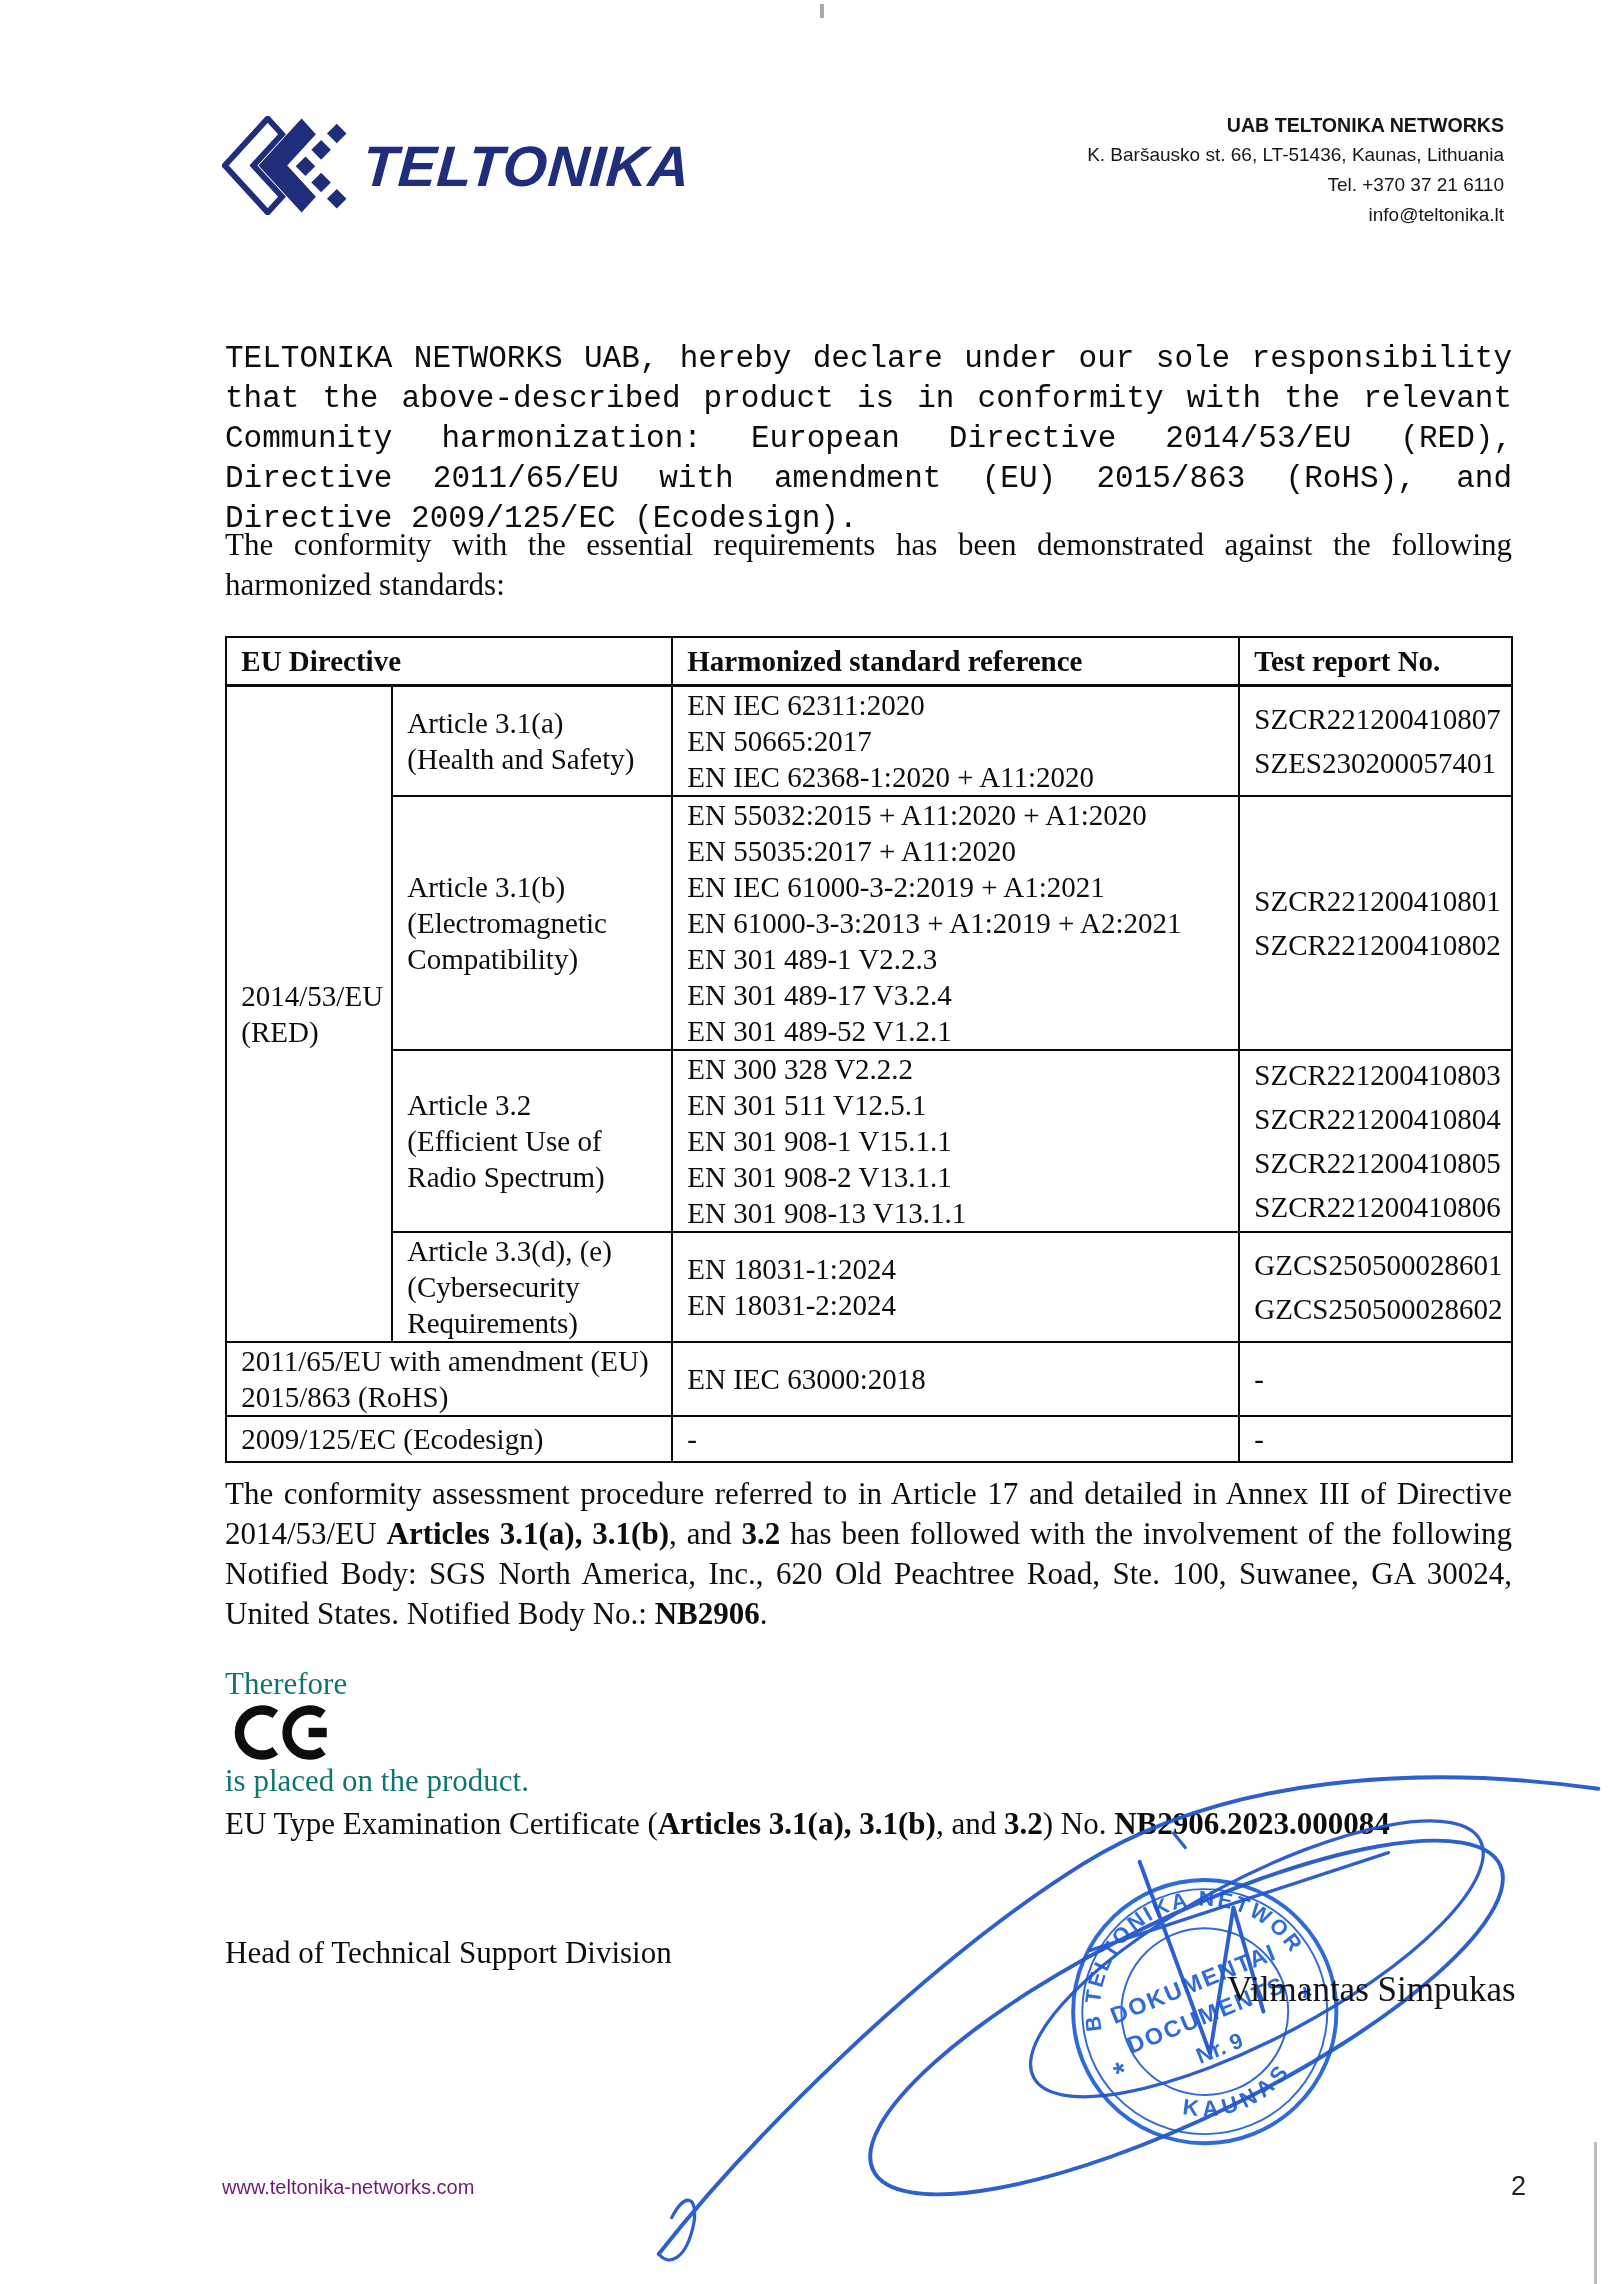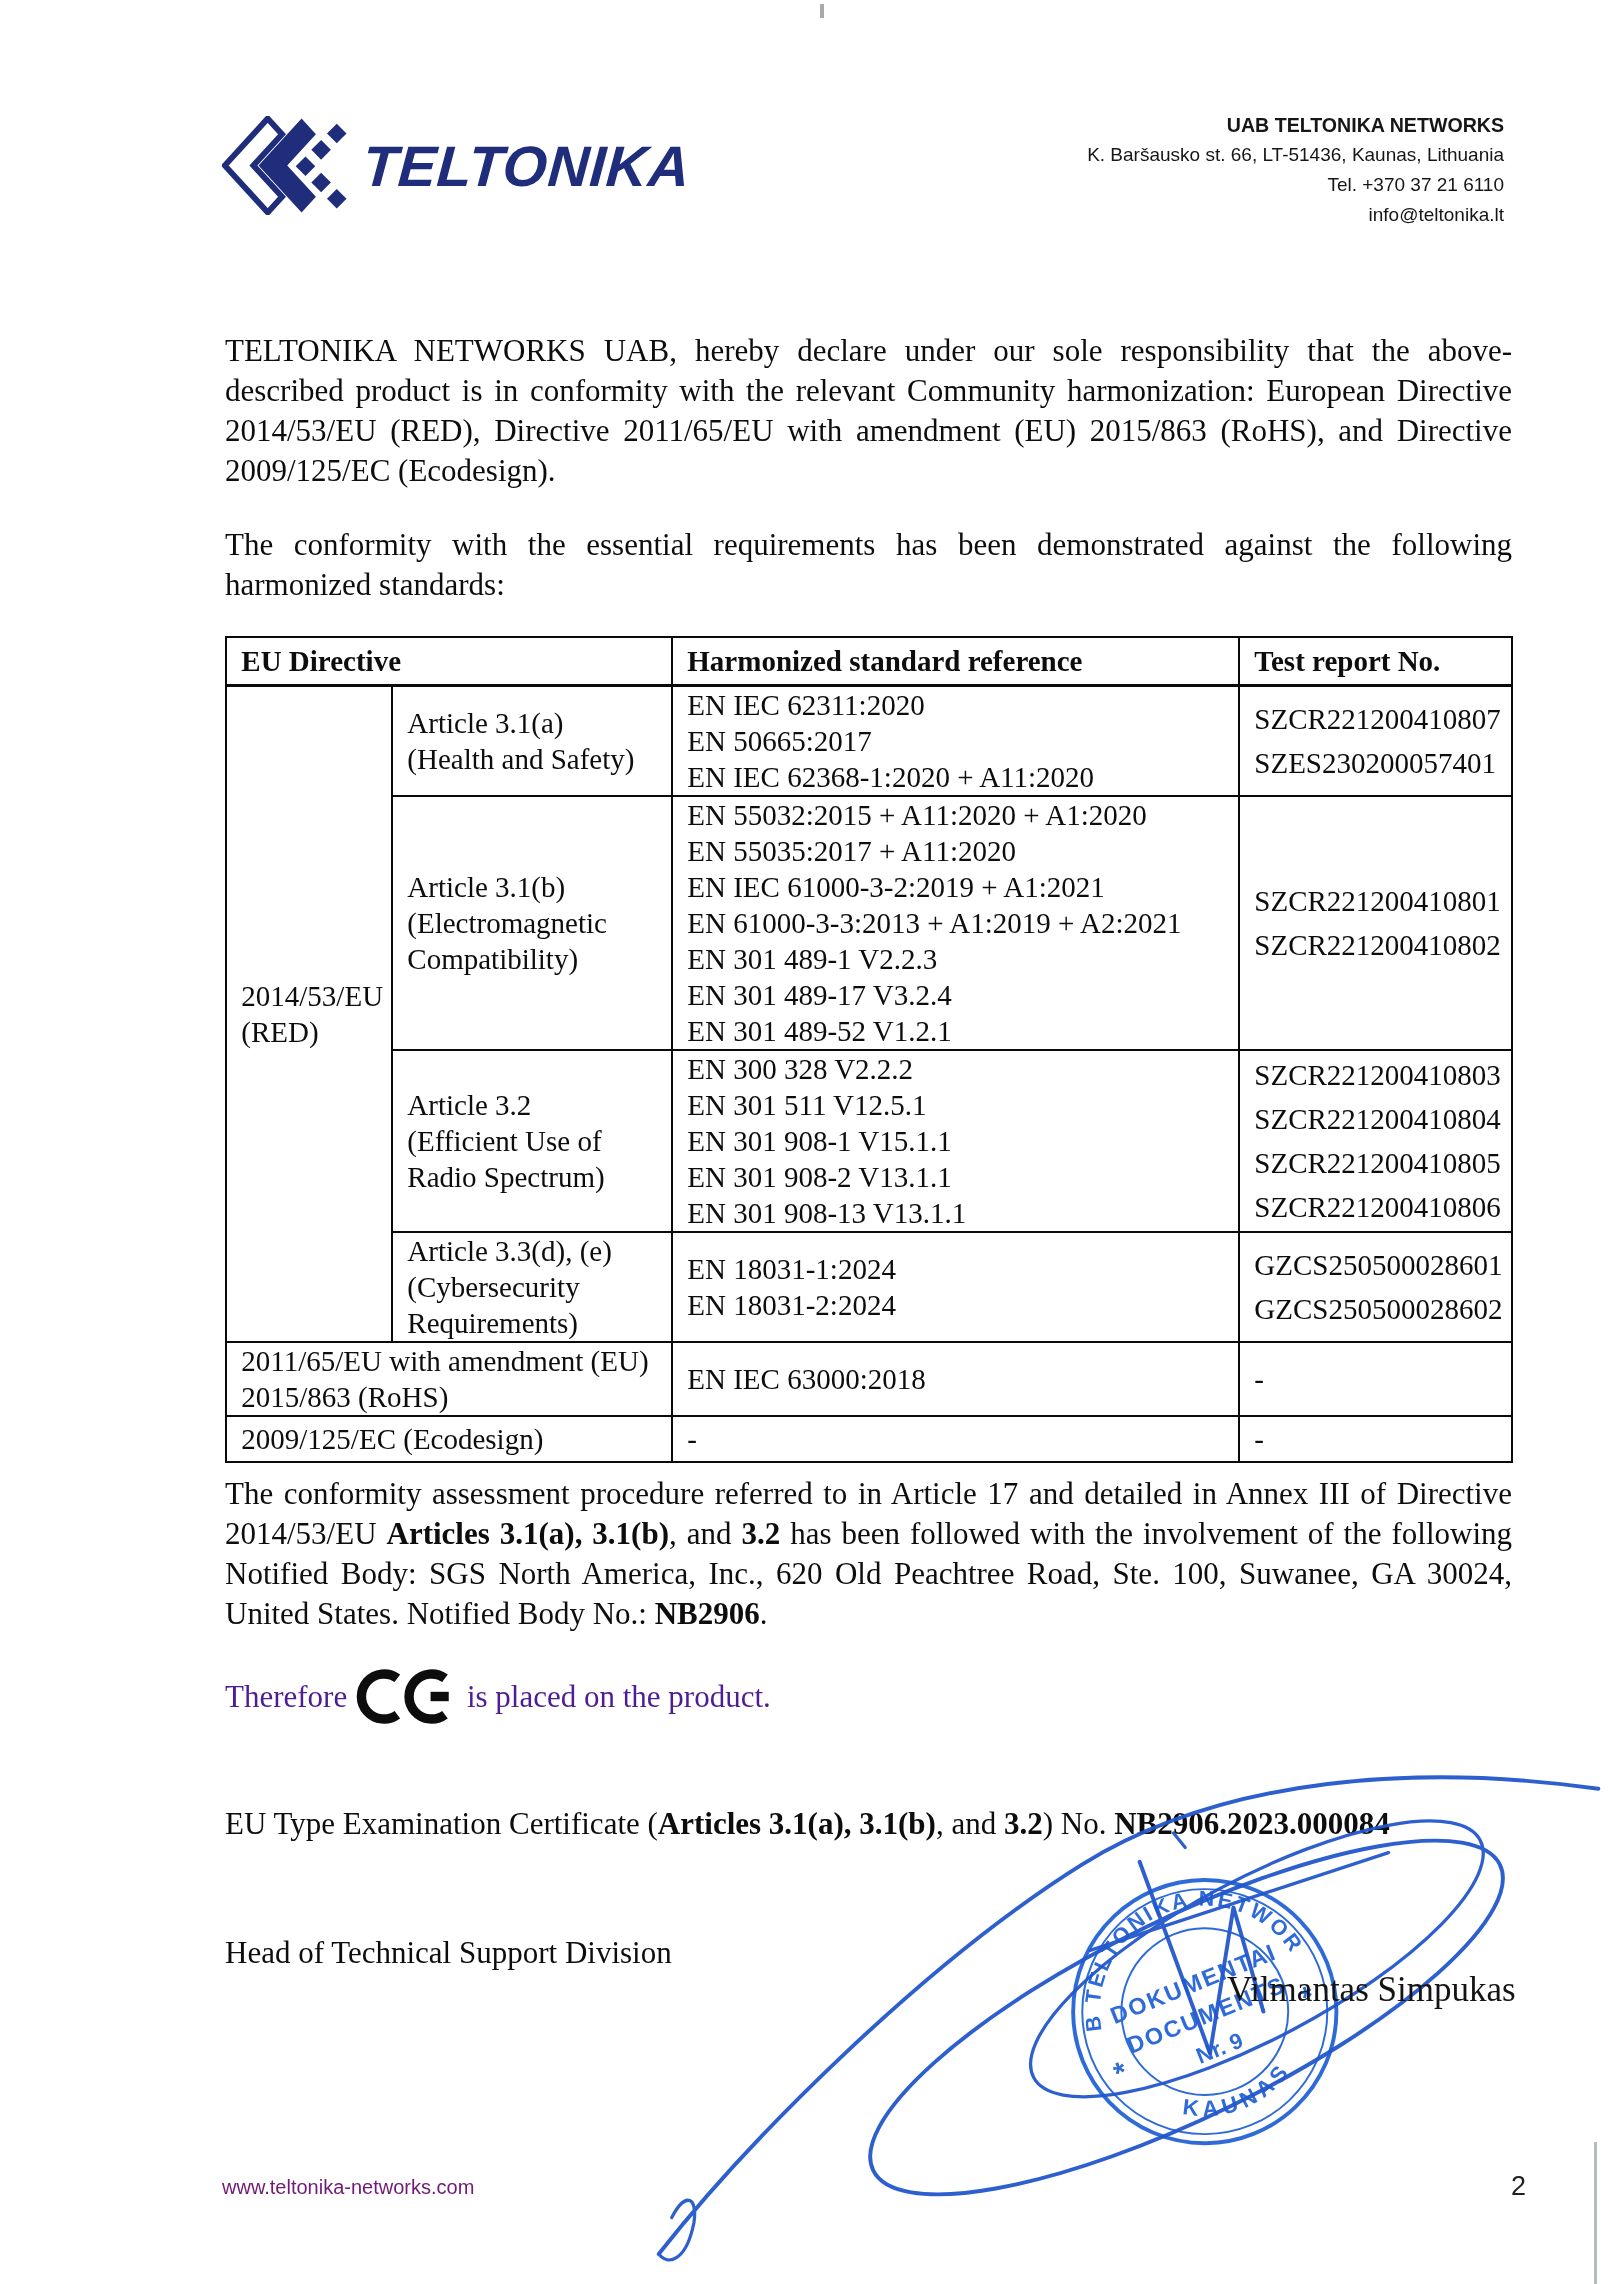--- a/index.html
+++ b/index.html
@@ -22,21 +22,21 @@
   }
   .contact-block {
     position:absolute; right:112px; top:110px; text-align:right;
     font-family:"Liberation Sans", sans-serif;
     font-size:19px; line-height:30px; color:#161616;
   }
   .contact-company { font-weight:bold; font-size:19.6px; }
   .contact-email { color:#161616; }
   
   .para { position:absolute; left:225px; width:1287px; font-size:31px; line-height:40px; text-align:justify; color:#0d0d0d; }
-  #para-declaration { top:331px; }
+  #para-declaration { top:339px;font-family:Liberation Mono, monospace; }
   #para-intro { top:525px; }
   
   .std-table {
     position:absolute; left:225px; top:636px;
     width:1285px; border-collapse:collapse; table-layout:fixed;
     font-size:29px; line-height:36px; color:#0d0d0d;border-radius:23px;
   }
   .std-table col.c1 { width:166px; }
   .std-table col.c2 { width:280px; }
   .std-table col.c3 { width:567px; }
@@ -44,22 +44,22 @@
   .std-table th, .std-table td { border:2.6px solid #0a0a0a; padding:0 14.3px; vertical-align:middle; text-align:left; }
   .std-table th { font-weight:bold; font-size:29px; padding:5.2px 14.3px; border-bottom-width:3.9px; }
   .std-table .reports div { line-height:44px; }
   .std-table .std-lines div { line-height:36px; }
   .std-table .article-lines div { line-height:36px; }
   
   #para-assessment { top:1474px; }
   .bold { font-weight:bold; }
   .therefore-line {
     position:absolute; left:225px; top:1666px; width:1287px;
-    font-size:31px; color:#4c1d95;
-    display:flex; align-items:center;
+    font-size:31px; color:#0f766e;
+    display:flex; flex-direction:column;
   }
   .ce-mark { width:99px; height:61px; margin:0 11.7px 0 9px; flex:0 0 auto; }
   .eu-type-line {
     position:absolute; left:225px; top:1806px; width:1369px;
     font-size:31px; color:#0d0d0d; white-space:nowrap;
   }
   .signoff-role { position:absolute; left:225px; top:1935px; font-size:31px; color:#0d0d0d; z-index:2; }
   .signature-svg { position:absolute; left:587px; top:1721px; width:1029px; height:563px; z-index:3; }
   .signer-name {
     position:absolute; left:1227px; top:1970px; z-index:4;

